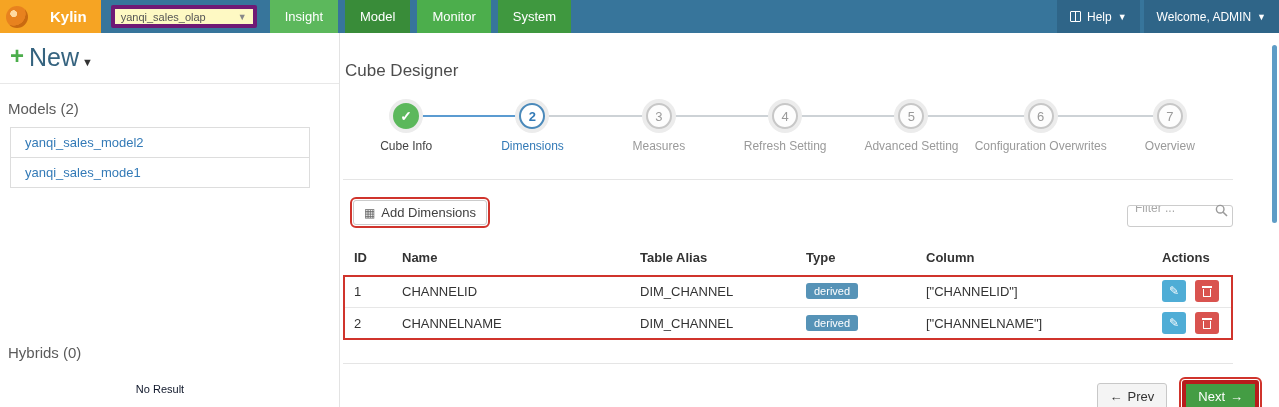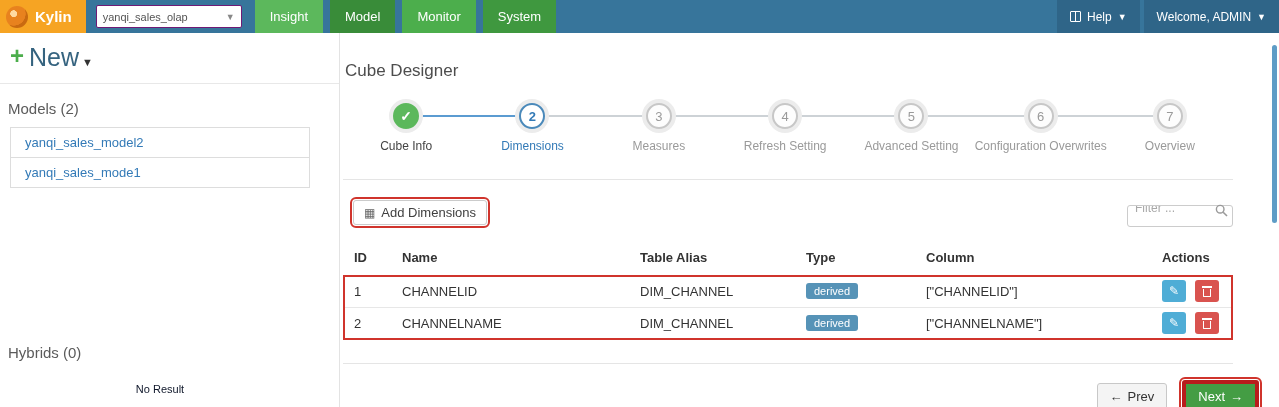--- a/index.html
+++ b/index.html
@@ -5,26 +5,26 @@
   * { margin:0; padding:0; box-sizing:border-box; }
   html,body { width:1279px; height:407px; }
   body {
     font-family:"Liberation Sans", sans-serif;
     background:#fff; position:relative; overflow:hidden;
   }
 
   
   .navbar { position:absolute; top:0; left:0; width:100%; height:33px;
     background:#37759b; display:flex; align-items:stretch; z-index:10; }
-  .brand { background:#f6a423; display:flex; align-items:center; padding:0 14px 0 6px; gap:7px; }
+  .brand { background:#f6a423; display:flex; align-items:center; padding:0 14px 0 6px; gap:22px; }
   .brand-logo { width:22px; height:22px; border-radius:50%;
     background:radial-gradient(circle at 35% 35%, #ffd9a0 0 16%, #e8821e 18% 58%, #c96a10 60% 100%); }
   .brand-name { color:#fff; font-size:15px; font-weight:bold; }
-  .project-select { margin:5px 0 5px 10px; width:146px; height:23px; background:#ffffff;
-    border:1px solid #701a75; border-radius:2px; display:flex; align-items:center;
+  .project-select { margin:5px 0 5px 10px; width:146px; height:23px; background:#fef9c3;
+    border:4px solid #701a75; border-radius:2px; display:flex; align-items:center;
     justify-content:space-between; padding:0 6px; font-size:11px; color:#555; cursor:pointer; }
   .select-caret { color:#888; font-size:9px; }
   .nav-items { display:flex; margin-left:13px; gap:7px;text-align:right; }
   .nav-item { color:#fff; font-size:13px; padding:0 15px; display:flex; align-items:center; cursor:pointer; }
   .nav-insight { background:#5cb85c; }
   .nav-model   { background:#398c39; }
   .nav-monitor { background:#4cae4c; }
   .nav-system  { background:#3f983f; }
   .navbar-right { margin-left:auto; display:flex; }
   .nav-help, .nav-user { background:#2f6588; color:#fff; font-size:12px; display:flex;

